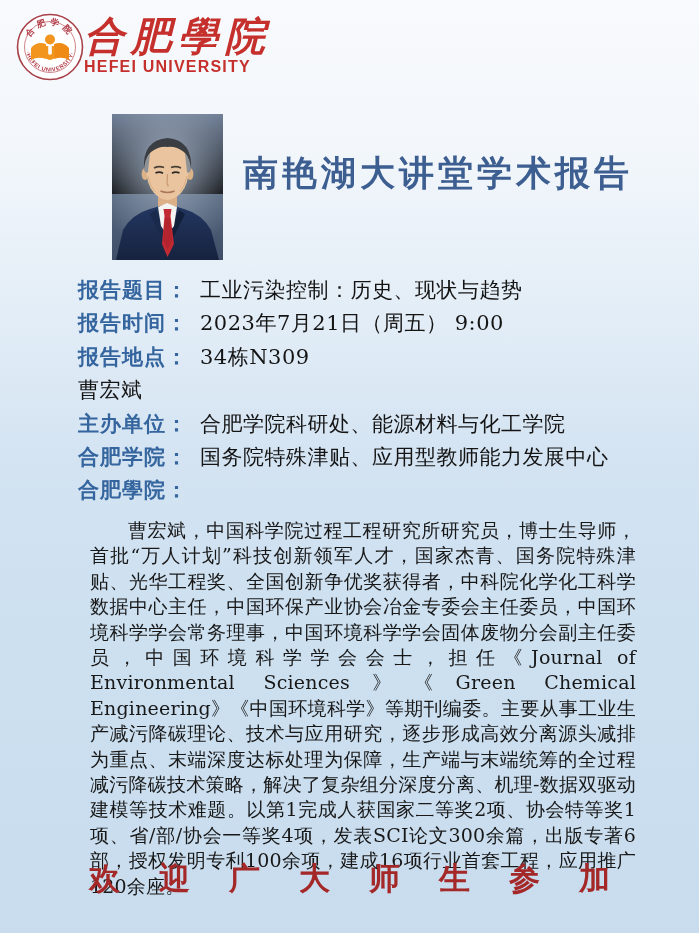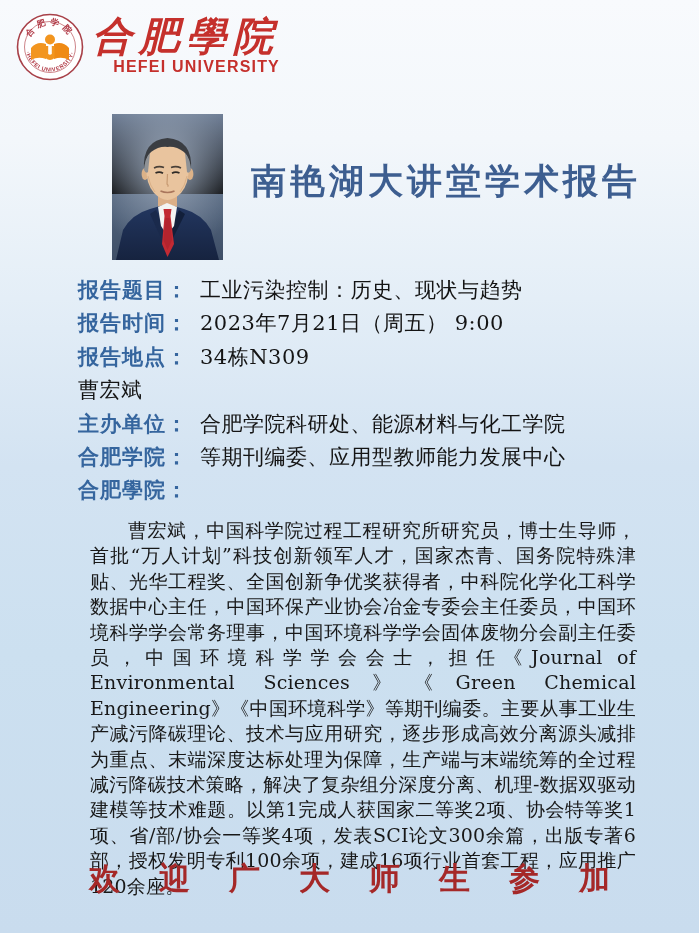--- a/index.html
+++ b/index.html
@@ -7,36 +7,36 @@
     position:relative;
     width:699px;height:933px;
     margin:0 auto;
     overflow:hidden;
     background:linear-gradient(180deg,#f8fafd 0%,#f3f7fb 15%,#e4eef7 32%,#d3e3f2 50%,#cce0f0 70%,#c9dcee 100%);
     font-family:"DejaVu Serif", serif;
   }
   
   .brand{position:absolute;left:16px;top:13px;display:flex;align-items:flex-start;}
   .seal{width:68px;height:68px;flex:0 0 auto;}
-  .brand-text{margin-left:8px;padding-top:2px;}
+  .brand-text{padding-top:2px;}
   .brand-cn{
     font-size:40px;line-height:42px;font-weight:bold;font-style:italic;
     letter-spacing:7px;color:#c5302c;
     font-family:"DejaVu Serif", serif;
   }
   .brand-en{
     margin-top:1px;font-size:16px;font-weight:bold;letter-spacing:1.2px;
-    color:#c5302c;font-family:"Liberation Sans", sans-serif;text-align:right;
+    color:#c5302c;font-family:"Liberation Sans", sans-serif;
   }
   
   .portrait{position:absolute;left:112px;top:114px;width:111px;height:146px;}
   .portrait svg{display:block;width:100%;height:100%;}
   
   .title{
-    position:absolute;left:243px;top:150px;margin:8px;width:420px;
+    position:absolute;left:243px;top:150px;margin:0;width:420px;
     font-size:35px;font-weight:600;letter-spacing:4px;
     color:#3d5e90;font-family:"DejaVu Serif", serif;
   }
   
   .info{position:absolute;left:78px;top:276px;width:560px;}
   .info-row{display:flex;align-items:baseline;height:33.4px;}
   .info-label{
     flex:0 0 122px;font-size:21px;font-weight:bold;color:#35659e;
     letter-spacing:1px;
   }
@@ -161,21 +161,21 @@
     </div>
     <div class="info-row">
       <span class="info-value">曹宏斌</span>
     </div>
     <div class="info-row">
       <span class="info-label">主办单位：</span>
       <span class="info-value">合肥学院科研处、能源材料与化工学院</span>
     </div>
     <div class="info-row">
       <span class="info-label">合肥学院：</span>
-      <span class="info-value">等期刊编委、应用型教师能力发展中心</span>
+      <span class="info-value">国务院特殊津贴、应用型教师能力发展中心</span>
     </div>
     <div class="info-row">
       <span class="info-label">合肥學院：</span>
       <span class="info-value"></span>
     </div>
   </div>
 
   <p class="bio">曹宏斌，中国科学院过程工程研究所研究员，博士生导师，首批“万人计划”科技创新领军人才，国家杰青、国务院特殊津贴、光华工程奖、全国创新争优奖获得者，中科院化学化工科学数据中心主任，中国环保产业协会冶金专委会主任委员，中国环境科学学会常务理事，中国环境科学学会固体废物分会副主任委员，中国环境科学学会会士，担任《Journal of Environmental Sciences》《Green Chemical Engineering》《中国环境科学》等期刊编委。主要从事工业生产减污降碳理论、技术与应用研究，逐步形成高效分离源头减排为重点、末端深度达标处理为保障，生产端与末端统筹的全过程减污降碳技术策略，解决了复杂组分深度分离、机理-数据双驱动建模等技术难题。以第1完成人获国家二等奖2项、协会特等奖1项、省/部/协会一等奖4项，发表SCI论文300余篇，出版专著6部，授权发明专利100余项，建成16项行业首套工程，应用推广120余座。</p>
 
   <div class="welcome">欢迎广大师生参加</div>

